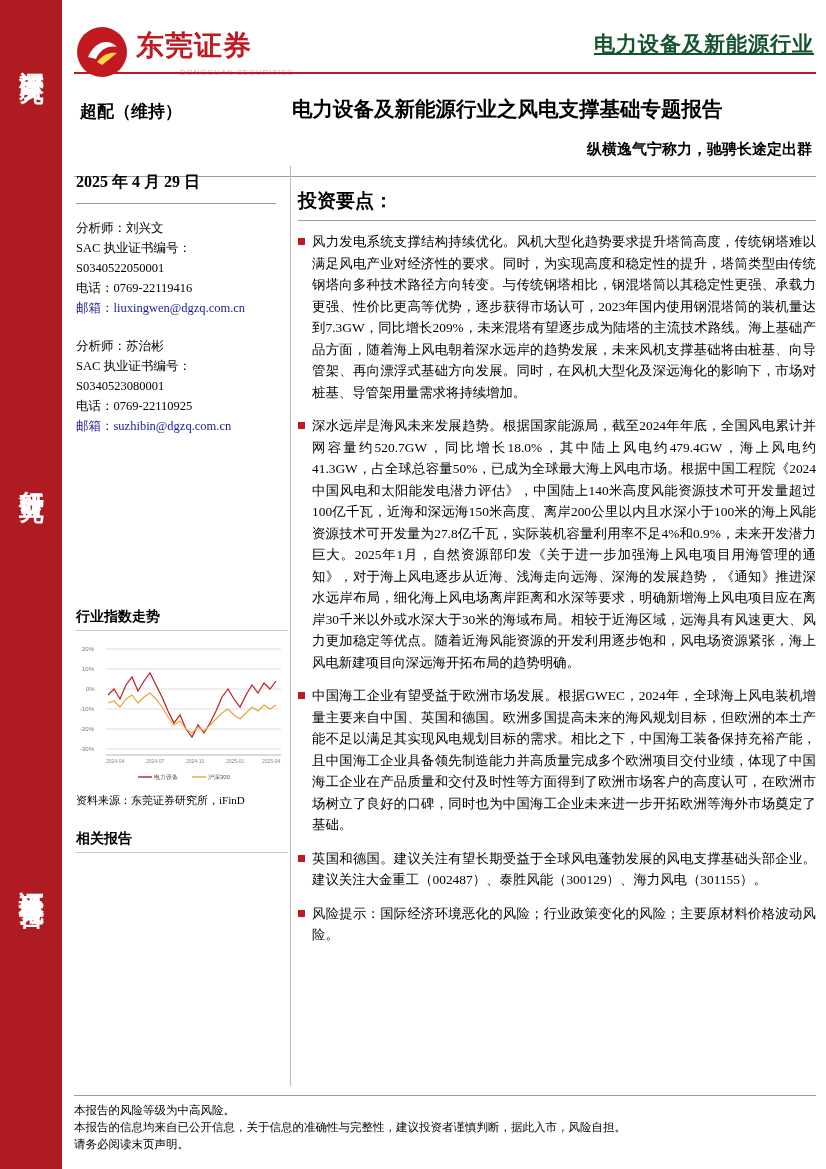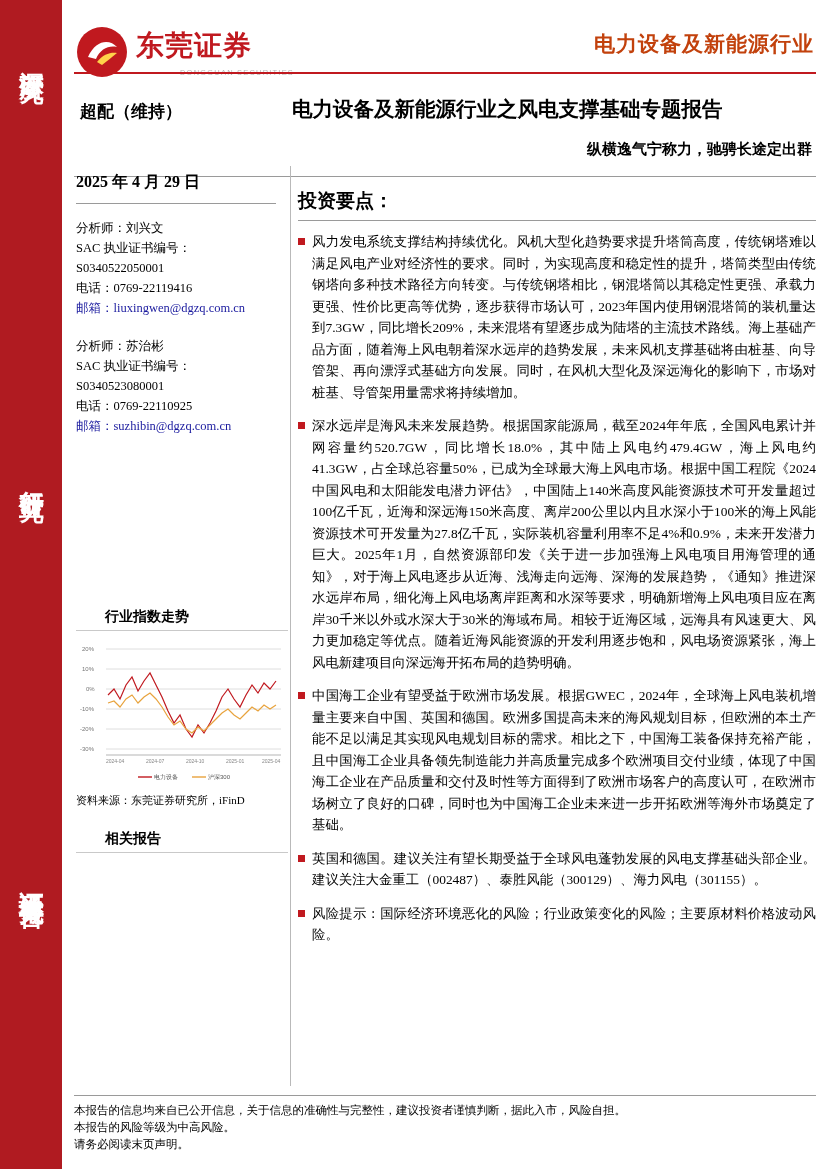--- a/index.html
+++ b/index.html
@@ -36,22 +36,23 @@
 
   
   .header { position: relative; height: 76px; }
   .logo-wrap { position:absolute; left: 14px; top: 26px; display:flex; align-items:center; }
   .logo-mark { width: 52px; height: 52px; position: relative; }
   .logo-text { margin-left: 8px; }
   .logo-cn { font-size: 28px; font-weight: bold; color: #c0191f; letter-spacing: 1px; font-family:"Liberation Serif", serif;}
   .logo-en { font-size: 7.5px; color: #b5b5b5; letter-spacing: 1.2px; margin-top: 3px; font-family:"Liberation Sans", sans-serif;padding-left:44px;}
   .industry-title {
     position: absolute; right: 12px; top: 30px;
-    font-size: 21px; font-weight: bold; color: #c2410c;
+    font-size: 21px; font-weight: bold; color: #14532d;
     letter-spacing: 1px;
+    text-decoration: underline;
   }
   .hr-red { position:absolute; left: 12px; right: 10px; top: 72px; height: 2px; background: #c0191f; }
 
   
   .title-row { position: relative; margin-top: 8px; height: 96px; font-family: Liberation Serif, serif; }
   .rating { position:absolute; left: 18px; top: 16px; font-size: 17px; font-weight: bold; color:#000; }
   .doc-title {
     position:absolute; left: 230px; right: 26px; top: 10px;
     font-size: 20.5px; font-weight: bold; color: #000; line-height: 30px;
   }
@@ -66,21 +67,21 @@
   .col-left { position:absolute; left: 14px; top: 0; width: 212px; }
   .col-right { position:absolute; left: 236px; top: 0; width: 518px; }
 
   .date { font-size: 16px; font-weight:bold; color:#000; margin-top: -16px; }
   .vline { position:absolute; left: 228px; top: -22px; width:1px; height: 920px; background:#b9b9b9; }
 
   .analyst-block { margin-top: 14px; font-size: 12.5px; line-height: 20px; color:#000; }
   .analyst-block .mail { color: #1a1a9e; }
   .analyst-sep { height: 10px; }
 
-  .section-title { font-size: 14px; font-weight: bold; color:#000; margin-top: 22px; margin-left: 29px; }
+  .section-title { font-size: 14px; font-weight: bold; color:#000; margin-top: 22px; }
   .section-rule { height: 1px; background: #c9c9c9; margin-top: 4px; }
 
   .chart-box { margin-top: 6px; width: 212px; height: 150px; position: relative; }
   .src { font-size: 11px; color:#000; margin-top: 6px; }
 
   .invest-head { font-size: 19px; font-weight: bold; color:#000; margin-bottom: 6px; }
   .invest-rule { height: 1px; background:#9a9a9a; margin-bottom: 10px; }
 
   .bullet-row { display: flex; margin-bottom: 12px; }
   .bullet-mark { width: 14px; flex: 0 0 14px; padding-top: 7px; }
@@ -260,18 +261,18 @@
           </div>
         <div class="bullet-body">
           <b>风险提示：</b><span>国际经济环境恶化的风险；行业政策变化的风险；主要原材料价格波动风险。</span>
         </div>
       </div>
     </div>
   </div>
 
   <div class="footer">
     <div class="footer-rule"></div>
+    <div class="footer-line">本报告的风险等级为中高风险。</div>
     <div class="footer-line">本报告的信息均来自已公开信息，关于信息的准确性与完整性，建议投资者谨慎判断，据此入市，风险自担。</div>
-    <div class="footer-line">本报告的风险等级为中高风险。</div>
     <div class="footer-line">请务必阅读末页声明。</div>
   </div>
 
 </div>
 
 </body></html>

